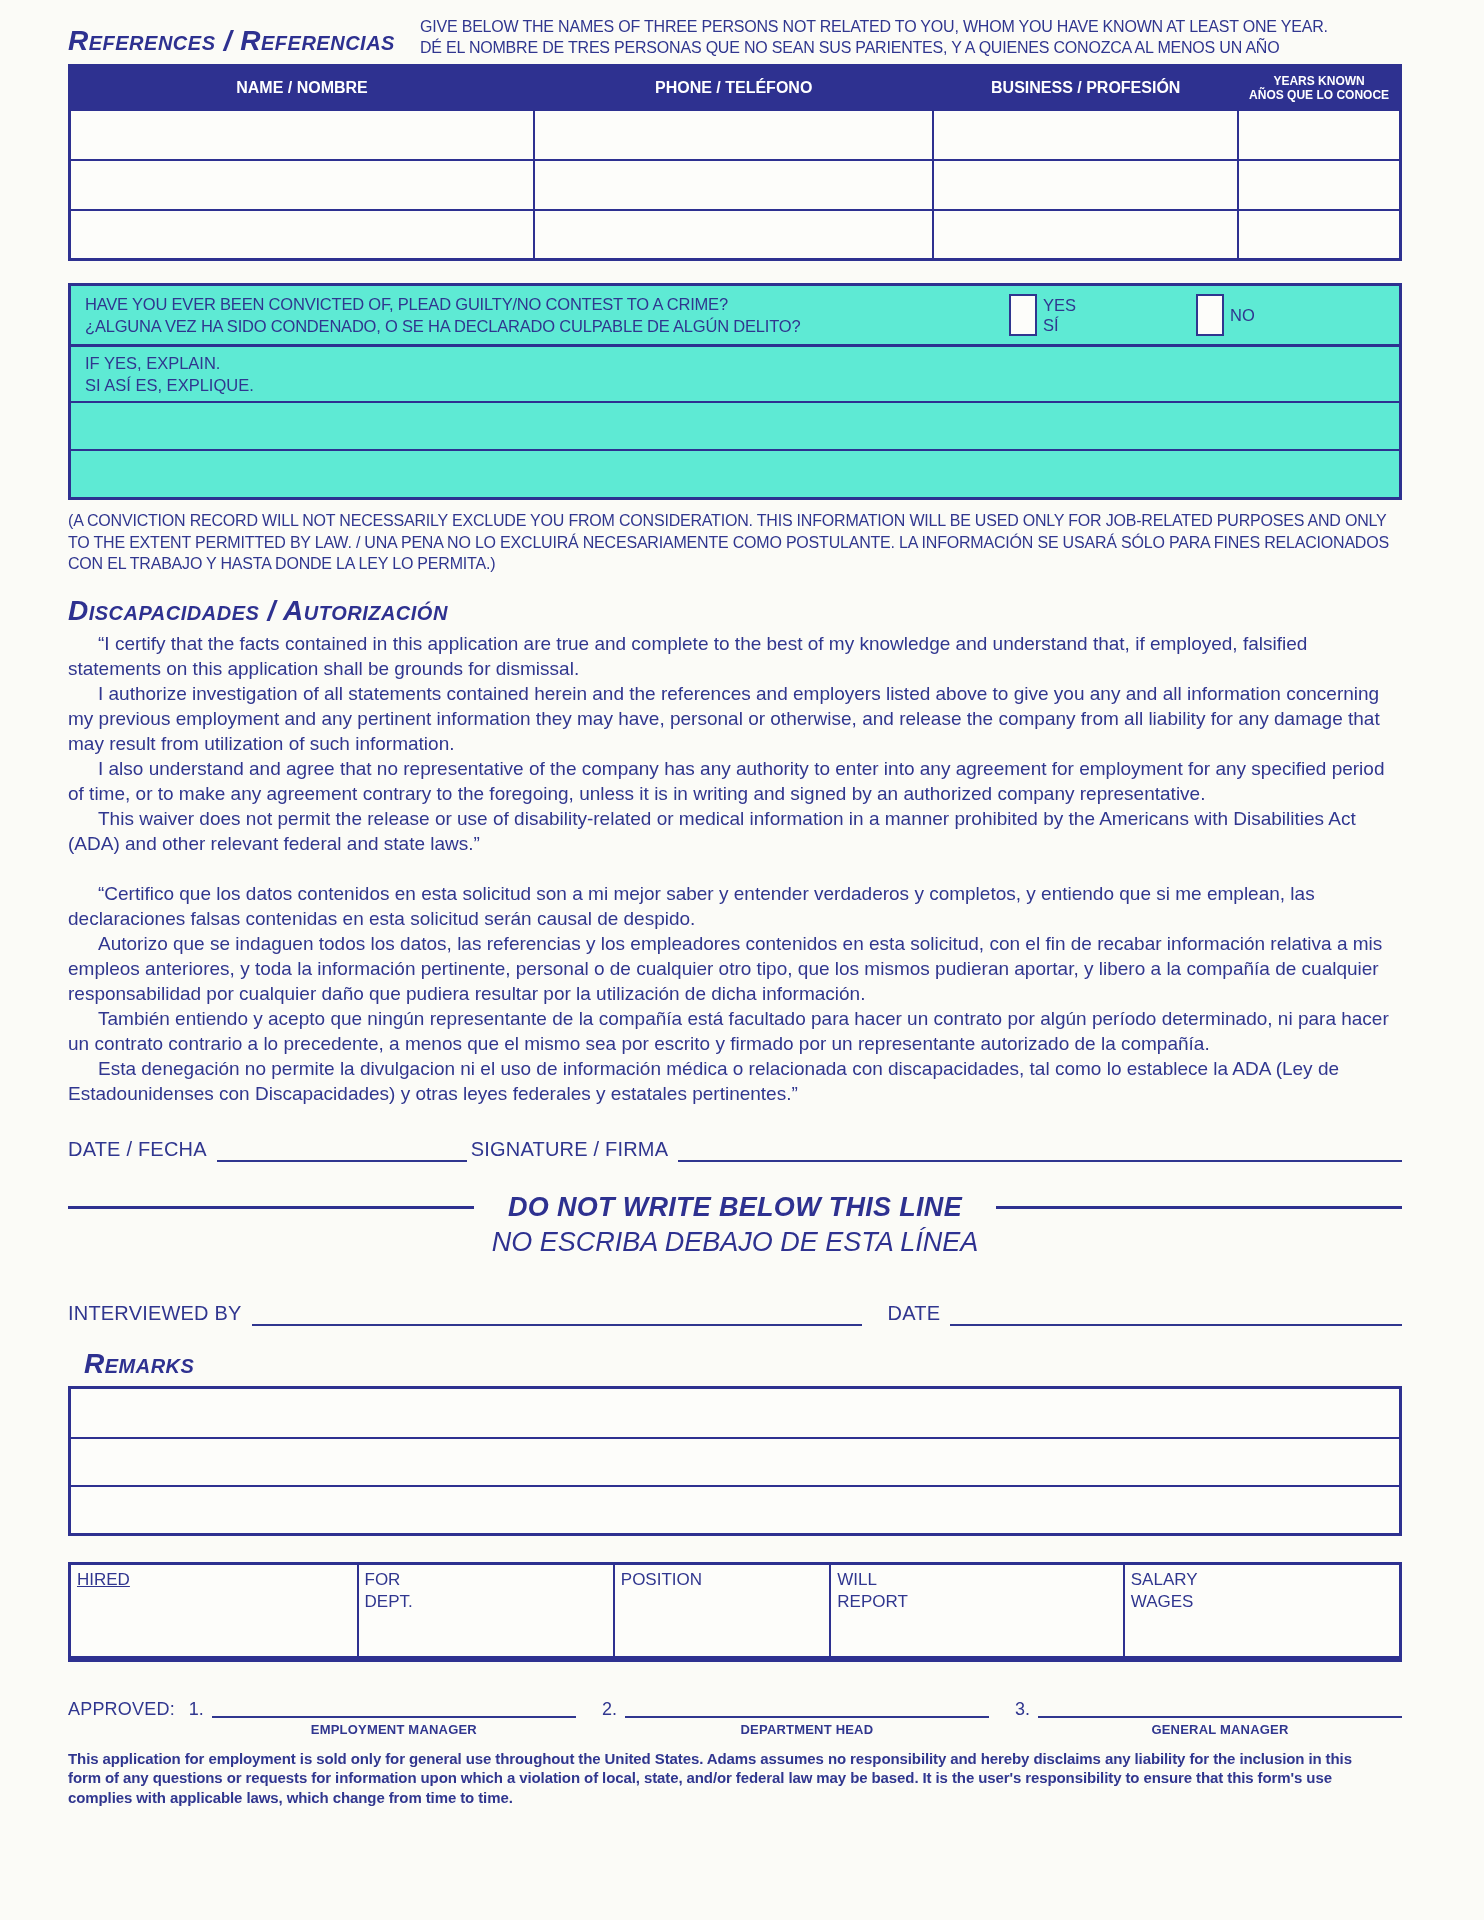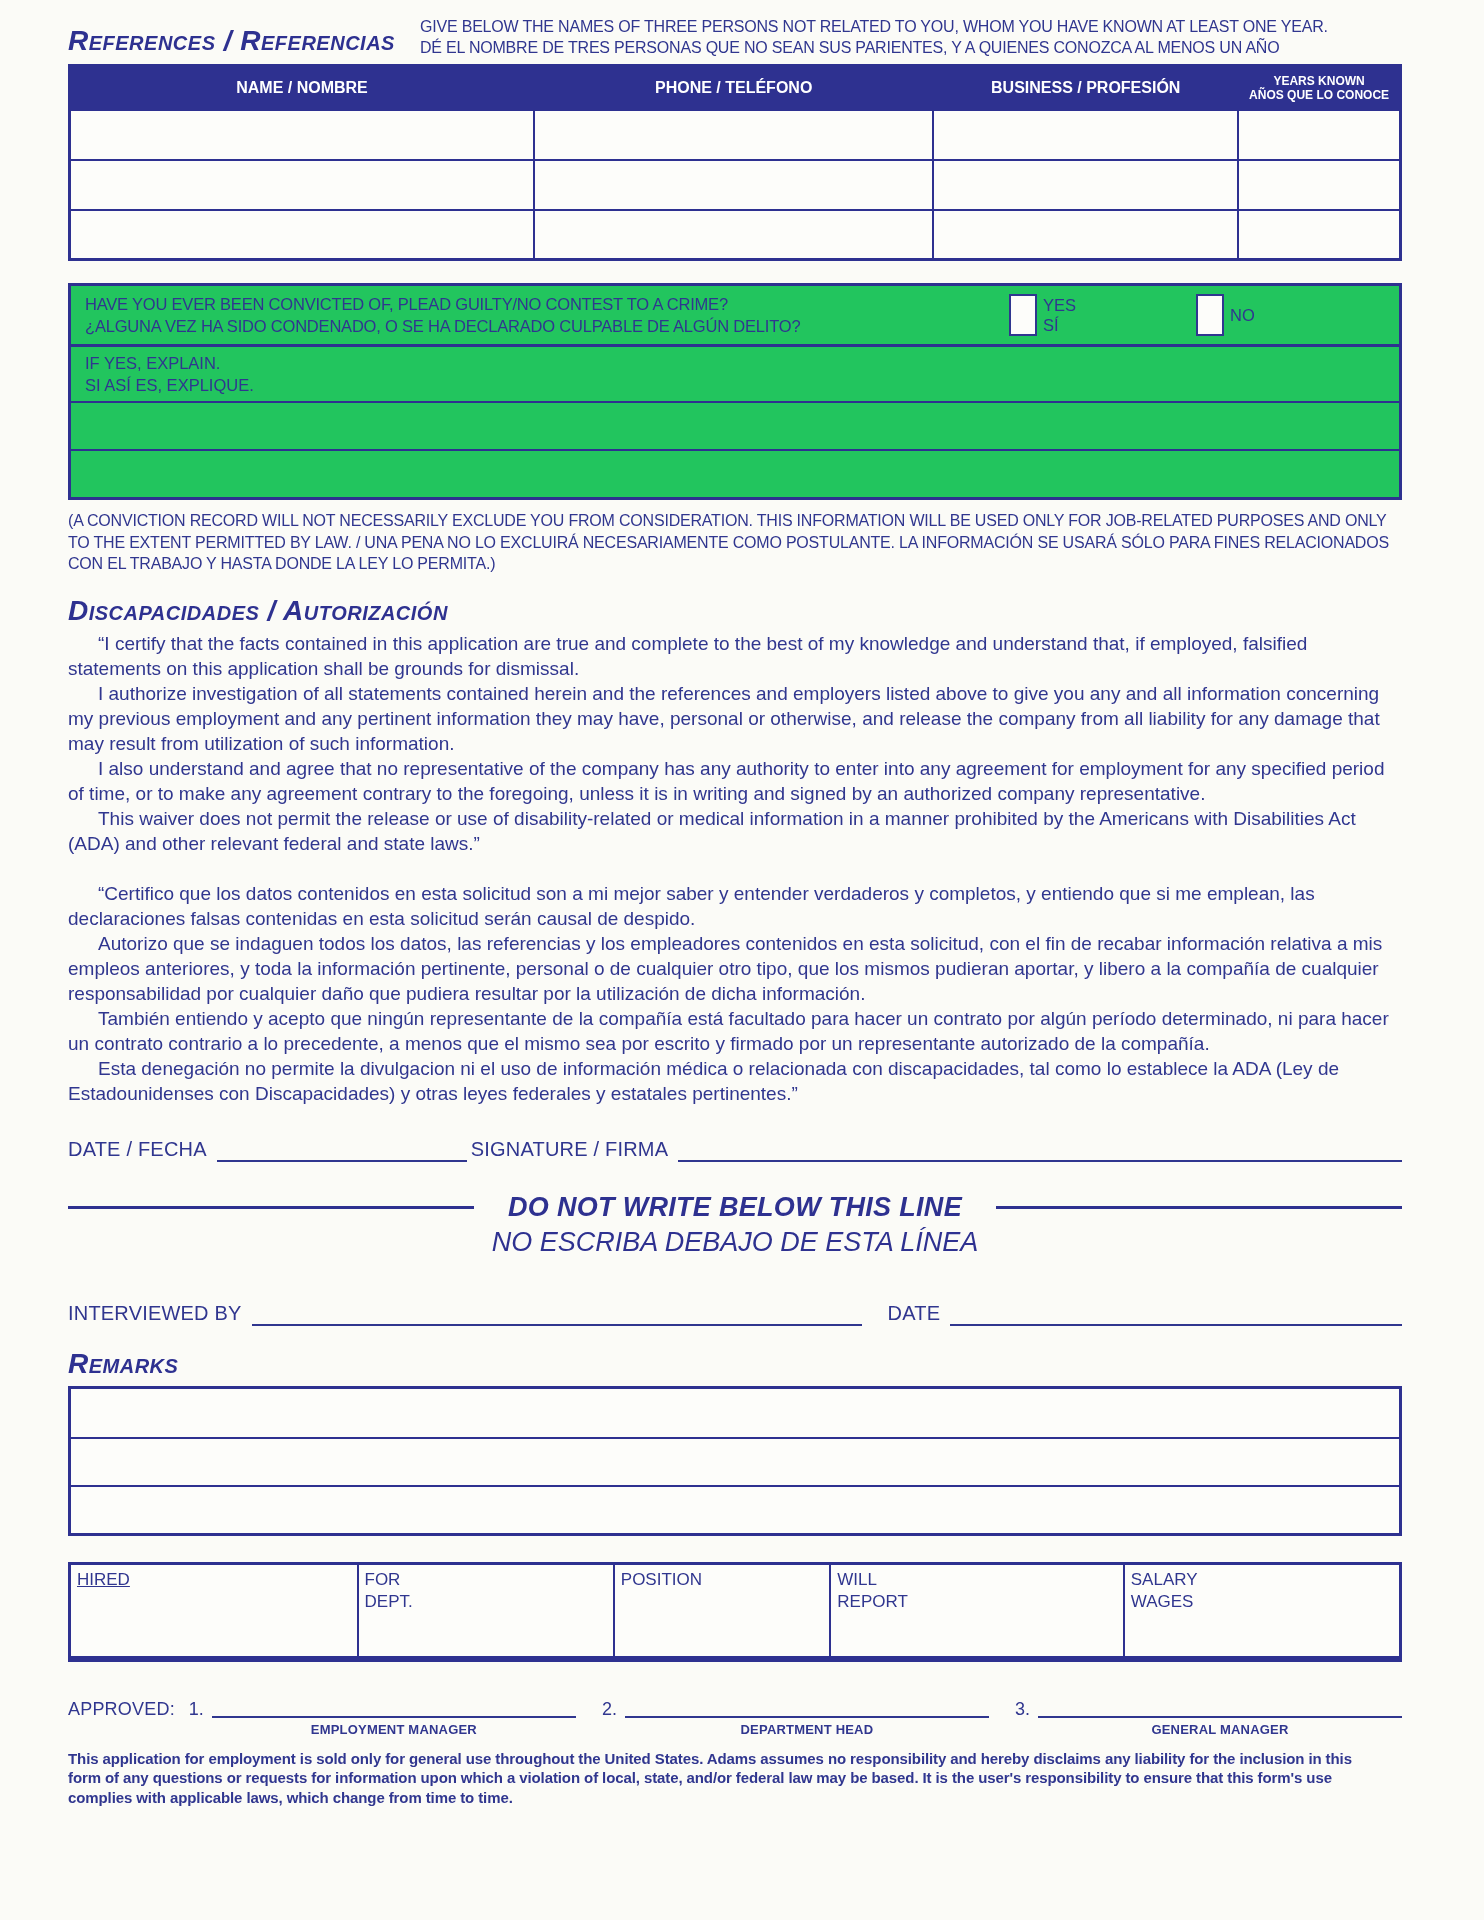--- a/index.html
+++ b/index.html
@@ -28,21 +28,21 @@
   table.ref-table th {
     background: #2e3190; color: #ffffff; font-weight: bold; font-size: 16px;
     height: 44px; text-align: center; vertical-align: middle; border: 2px solid #2e3190;
   }
   table.ref-table th.yrs { font-size: 12px; line-height: 14px; }
   table.ref-table td { height: 50px; border: 2px solid #2e3190; background: #fdfdfa; }
   col.c-name { width: 34.9%; } col.c-phone { width: 30%; }
   col.c-biz { width: 22.9%; } col.c-yrs { width: 12.2%; }
 
   
-  .conv-box { margin-top: 22px; border: 3px solid #2e3190; background: #22c55e; }
+  .conv-box { margin-top: 22px; border: 3px solid #2e3190; background: #5eead4; }
   .conv-q-row { display: flex; align-items: center; min-height: 58px; padding: 6px 0 6px 14px; }
   .conv-q { font-size: 16.5px; line-height: 22px; width: 870px; flex: none; letter-spacing: -.2px; }
   .cb-group { display: flex; align-items: center; flex: none; }
   .cb-group.yes { margin-left: 54px; } .cb-group.no { margin-left: 120px; }
   .cb { display: inline-block; width: 28px; height: 42px; border: 2.5px solid #30368f;
     background: #fdfdfa; flex: none; }
   .cb-lbl { font-size: 16.5px; line-height: 20px; margin-left: 6px; }
   .conv-explain { border-top: 3px solid #2e3190; min-height: 52px; padding: 5px 0 5px 14px;
     font-size: 16.5px; line-height: 22px; }
   .conv-blank { border-top: 2px solid #2e3190; height: 48px; }
@@ -68,21 +68,21 @@
   .divider { display: flex; align-items: center; margin-top: 28px; }
   .divider .rule { flex: 1; border-top: 3px solid #2e3190; height: 0; }
   .div-text { font-style: italic; font-weight: bold; font-size: 27px; letter-spacing: .3px;
     color: #2e3190; padding: 0 34px; white-space: nowrap; }
   .div-line2 { text-align: center; font-style: italic; font-weight: normal; font-size: 27px;
     color: #2e3190; margin-top: 4px; }
 
   .iv { margin-top: 42px; }
 
   
-  .remarks-title { margin-top: 20px; }
+  .remarks-title { margin-top: 20px; margin-left: 16px; }
   .remarks-box { margin-top: 6px; border: 3px solid #2e3190; background: #fdfdfa; }
   .r-row { height: 48px; }
   .r-row + .r-row { border-top: 2px solid #2e3190; }
 
   
   .hired { margin-top: 26px; display: flex; border: 3px solid #2e3190;
     border-bottom: 6px solid #2e3190; background: #fdfdfa; height: 100px; }
   .h-cell { padding: 4px 6px; font-size: 17px; line-height: 22px; }
   .h-cell + .h-cell { border-left: 2px solid #2e3190; }
   .h-hired { width: 21.5%; text-decoration: underline; } .h-for { width: 19.3%; } .h-pos { width: 16.3%; }

